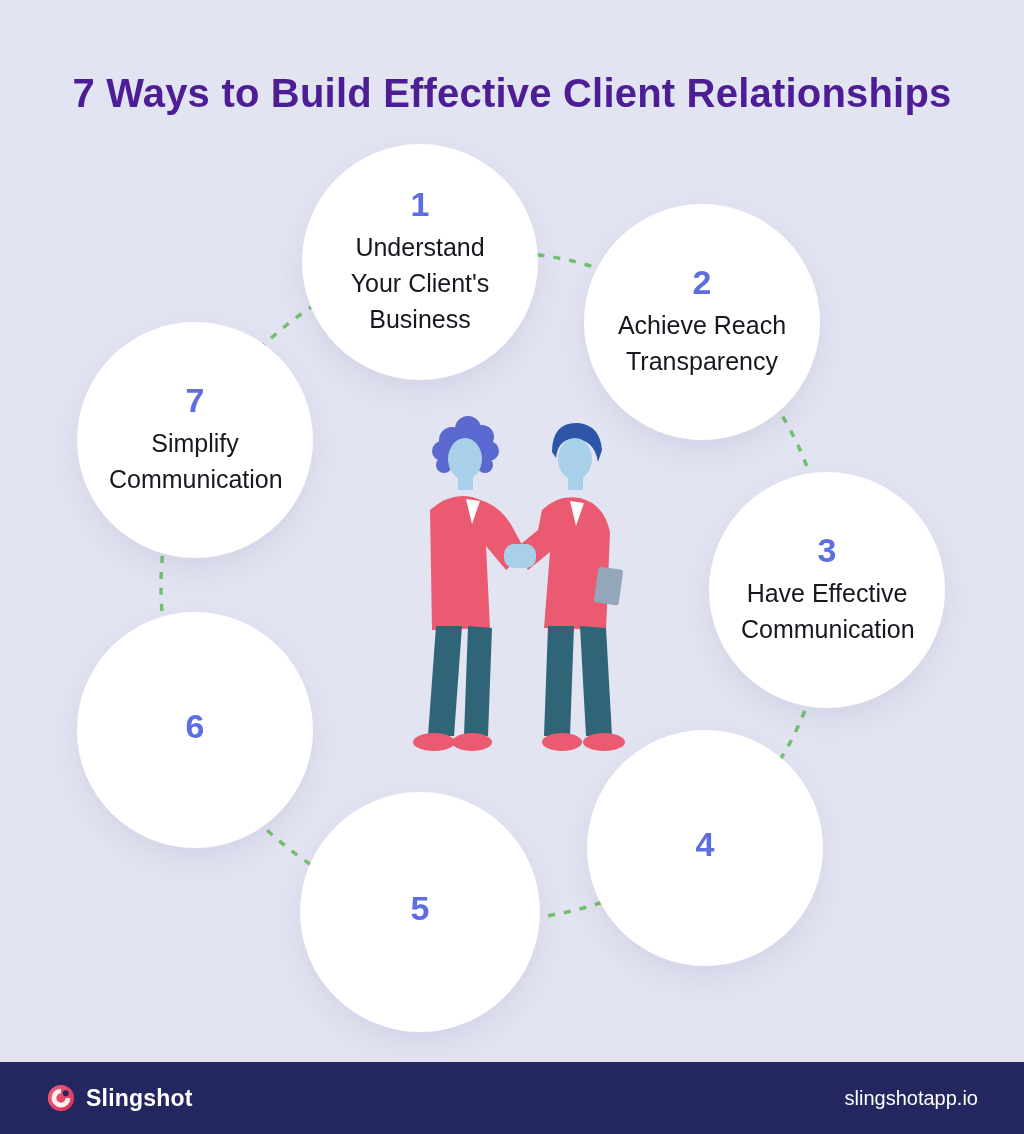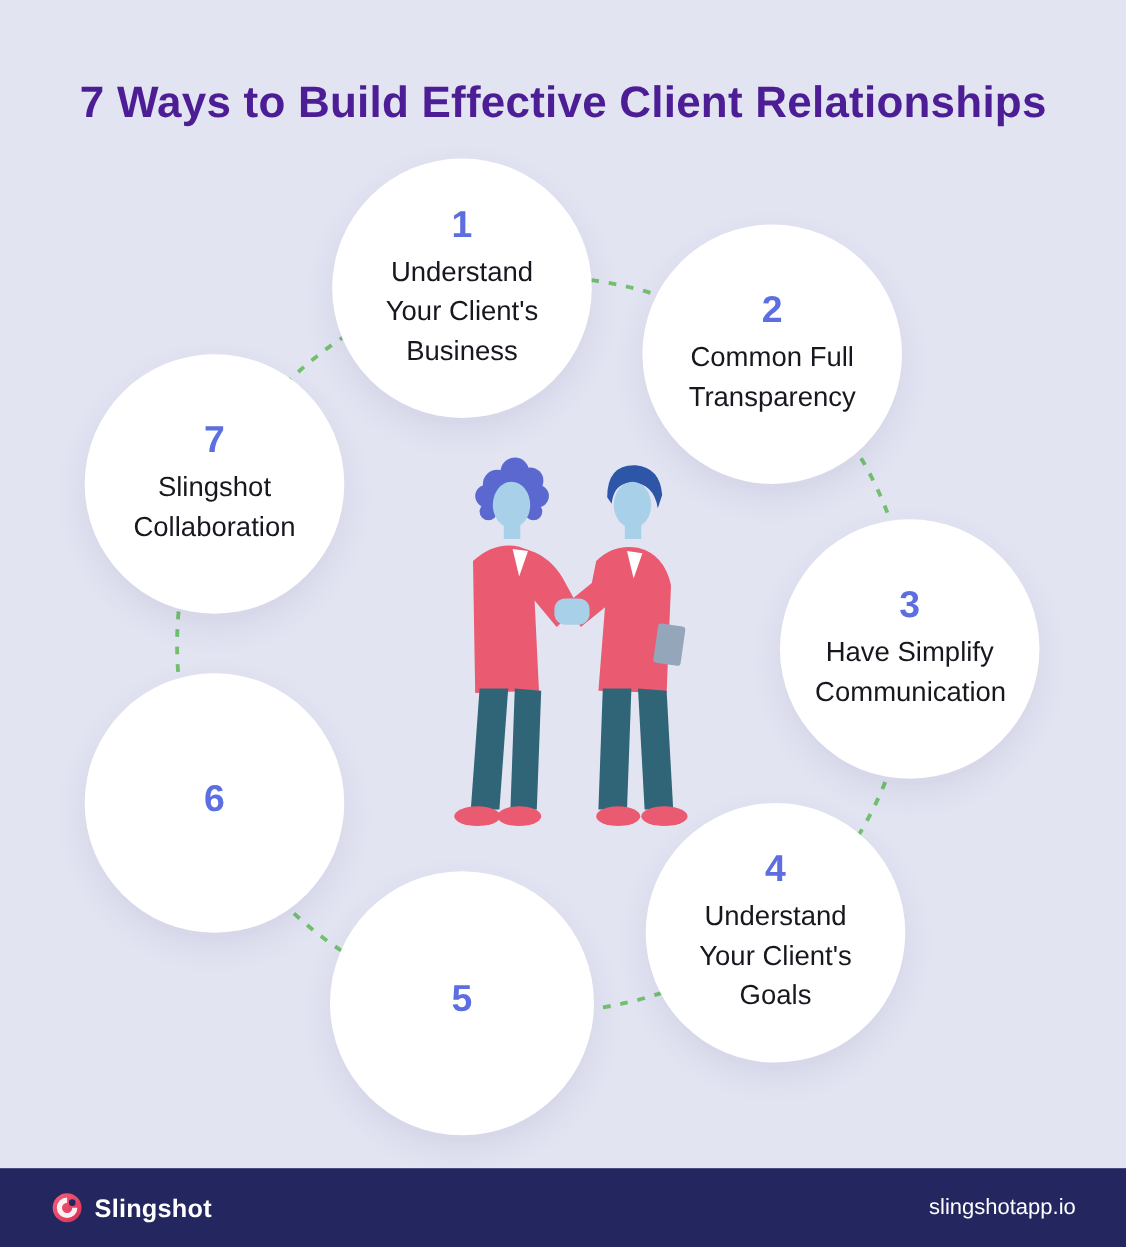--- a/index.html
+++ b/index.html
@@ -59,44 +59,43 @@
 
   <h1 class="title">7 Ways to Build Effective Client Relationships</h1>
 
   <div class="node" style="left:302px;top:144px;">
     <div class="num">1</div>
     <div class="label">Understand Your Client's Business</div>
   </div>
 
   <div class="node" style="left:584px;top:204px;">
     <div class="num">2</div>
-    <div class="label">Common Full Transparency</div>
+    <div class="label">Achieve Reach Transparency</div>
   </div>
 
   <div class="node" style="left:709px;top:472px;">
     <div class="num">3</div>
-    <div class="label">Have Simplify Communication</div>
+    <div class="label">Have Effective Communication</div>
   </div>
 
   <div class="node" style="left:587px;top:730px;">
     <div class="num">4</div>
-    <div class="label">Understand Your Client's Goals</div>
   </div>
 
   <div class="node" style="left:300px;top:792px;width:240px;height:240px;">
     <div class="num">5</div>
   </div>
 
   <div class="node" style="left:77px;top:612px;">
     <div class="num">6</div>
   </div>
 
   <div class="node" style="left:77px;top:322px;">
     <div class="num">7</div>
-    <div class="label">Slingshot Collaboration</div>
+    <div class="label">Simplify Communication</div>
   </div>
 
   <svg class="illustration" viewBox="0 0 270 350">
 
     <g>
 
       <g fill="#5a68d0">
         <circle cx="80" cy="28" r="13"></circle>
         <circle cx="96" cy="17" r="13"></circle>
         <circle cx="110" cy="25" r="12"></circle>

